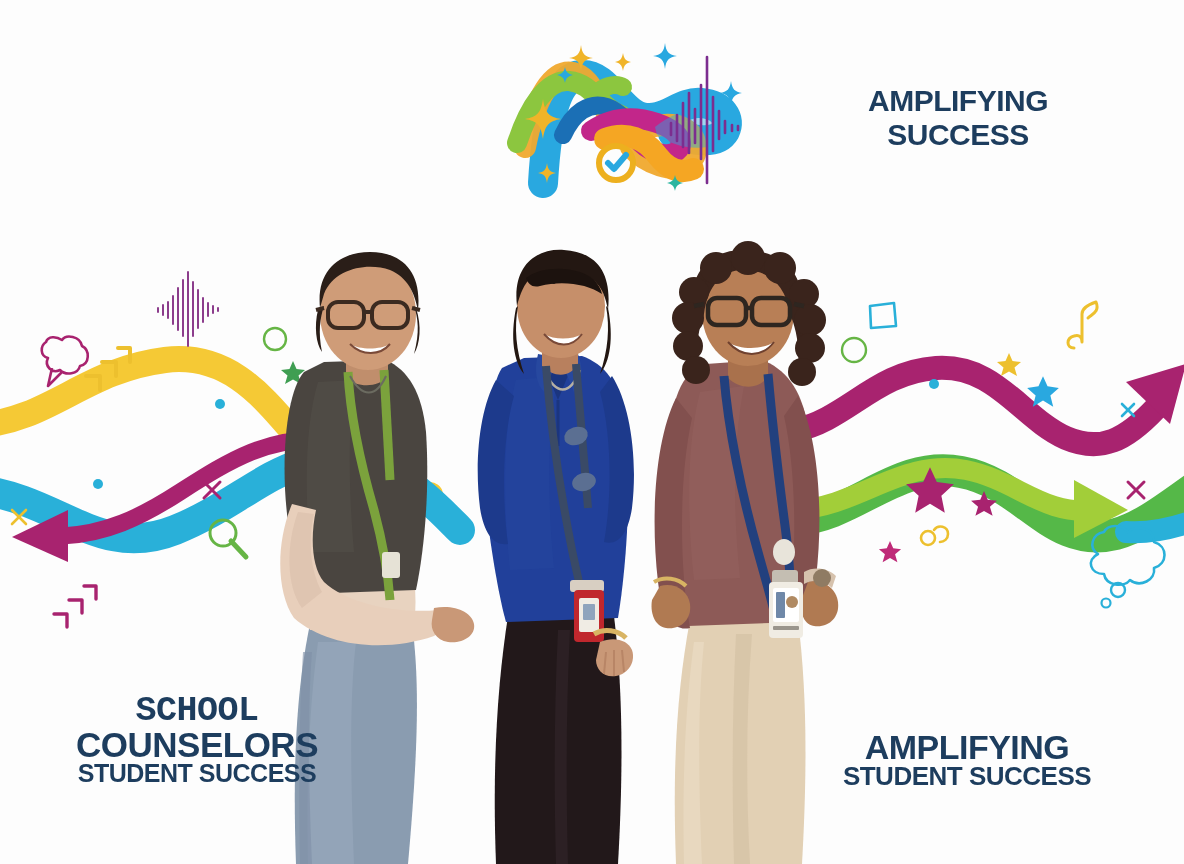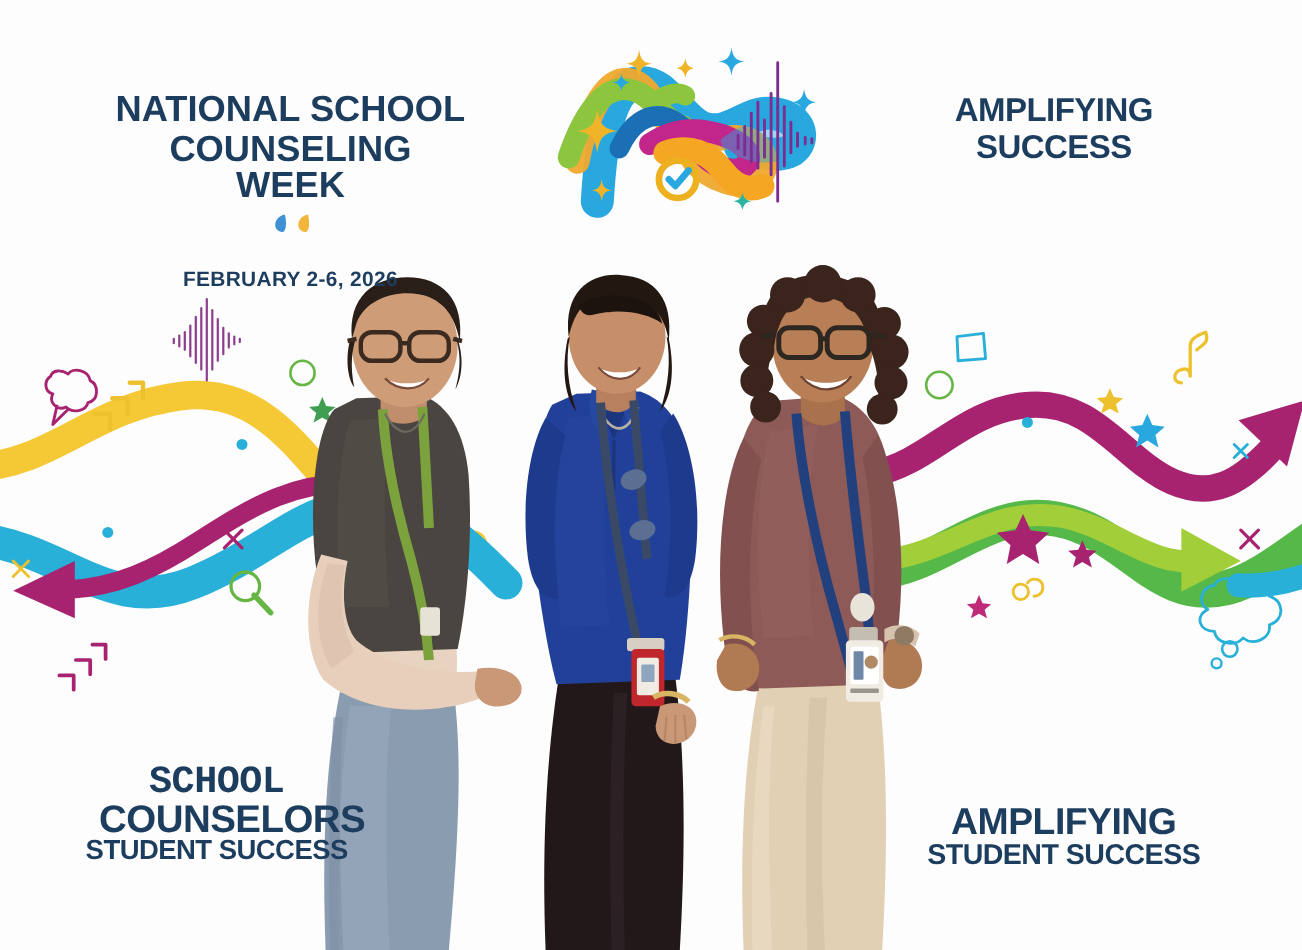--- a/index.html
+++ b/index.html
@@ -23,21 +23,21 @@
     color:#1d3d5e;font-weight:bold;font-size:19px;margin-top:31px;
     letter-spacing:0.3px;
   }
   #dots{margin-top:8px;display:flex;gap:5px;justify-content:center;align-items:center;}
 
   #tagline-top{left:838px;top:84px;width:240px;text-align:center;}
   #tagline-top .l{font-size:30px;line-height:1.14;}
 
   #bl-block{left:62px;top:694px;width:270px;text-align:center;}
   #bl-l1{font-size:35px;font-family:Liberation Mono, monospace;}
-  #bl-l2{font-size:35px;margin-top:-3px;text-align:right;}
+  #bl-l2{font-size:35px;margin-top:-3px;}
   #bl-l3{font-size:25px;margin-top:-1px;}
 
   #br-block{left:836px;top:730px;width:262px;text-align:center;}
   #br-l1{font-size:34px;}
   #br-l2{font-size:26px;margin-top:-2px;}
 
   .person{position:absolute;}
 </style>
 </head>
 <body>
@@ -491,33 +491,20 @@
       <ellipse cx="152" cy="300" rx="11" ry="13" fill="#e8e4da"></ellipse>
       <rect x="140" y="318" width="26" height="14" rx="3" fill="#c4beb2"></rect>
       <rect x="137" y="330" width="34" height="56" rx="4" fill="#f0ece3"></rect>
       <rect x="141" y="336" width="26" height="34" rx="2" fill="#ffffff"></rect>
       <rect x="144" y="340" width="9" height="26" rx="1" fill="#6f88a8"></rect>
       <circle cx="160" cy="350" r="6" fill="#b08a62"></circle>
       <rect x="141" y="374" width="26" height="4" rx="1" fill="#9a958c"></rect>
     </svg>
   </div>
 
-  <div class="abs" id="title-block">
-    <div class="hl" id="title-line1">NATIONAL SCHOOL</div>
-    <div class="hl" id="title-line2">COUNSELING WEEK</div>
-    <div id="dots">
-      <svg width="16" height="20">
-        <path d="M13 2 C 3 4 1 16 10 18 C 14 19 15 10 13 2 Z" fill="#3d91d4"></path>
-      </svg>
-      <svg width="16" height="20">
-        <path d="M13 2 C 3 4 1 16 10 18 C 14 19 15 10 13 2 Z" fill="#f2b63c"></path>
-      </svg>
-    </div>
-    <div id="date-line">FEBRUARY 2-6, 2026</div>
-  </div>
 
   <div class="abs" id="tagline-top">
     <div class="hl l">AMPLIFYING</div>
     <div class="hl l">SUCCESS</div>
   </div>
 
   <div class="abs" id="bl-block">
     <div class="hl" id="bl-l1">SCHOOL</div>
     <div class="hl" id="bl-l2">COUNSELORS</div>
     <div class="hl" id="bl-l3">STUDENT SUCCESS</div>

